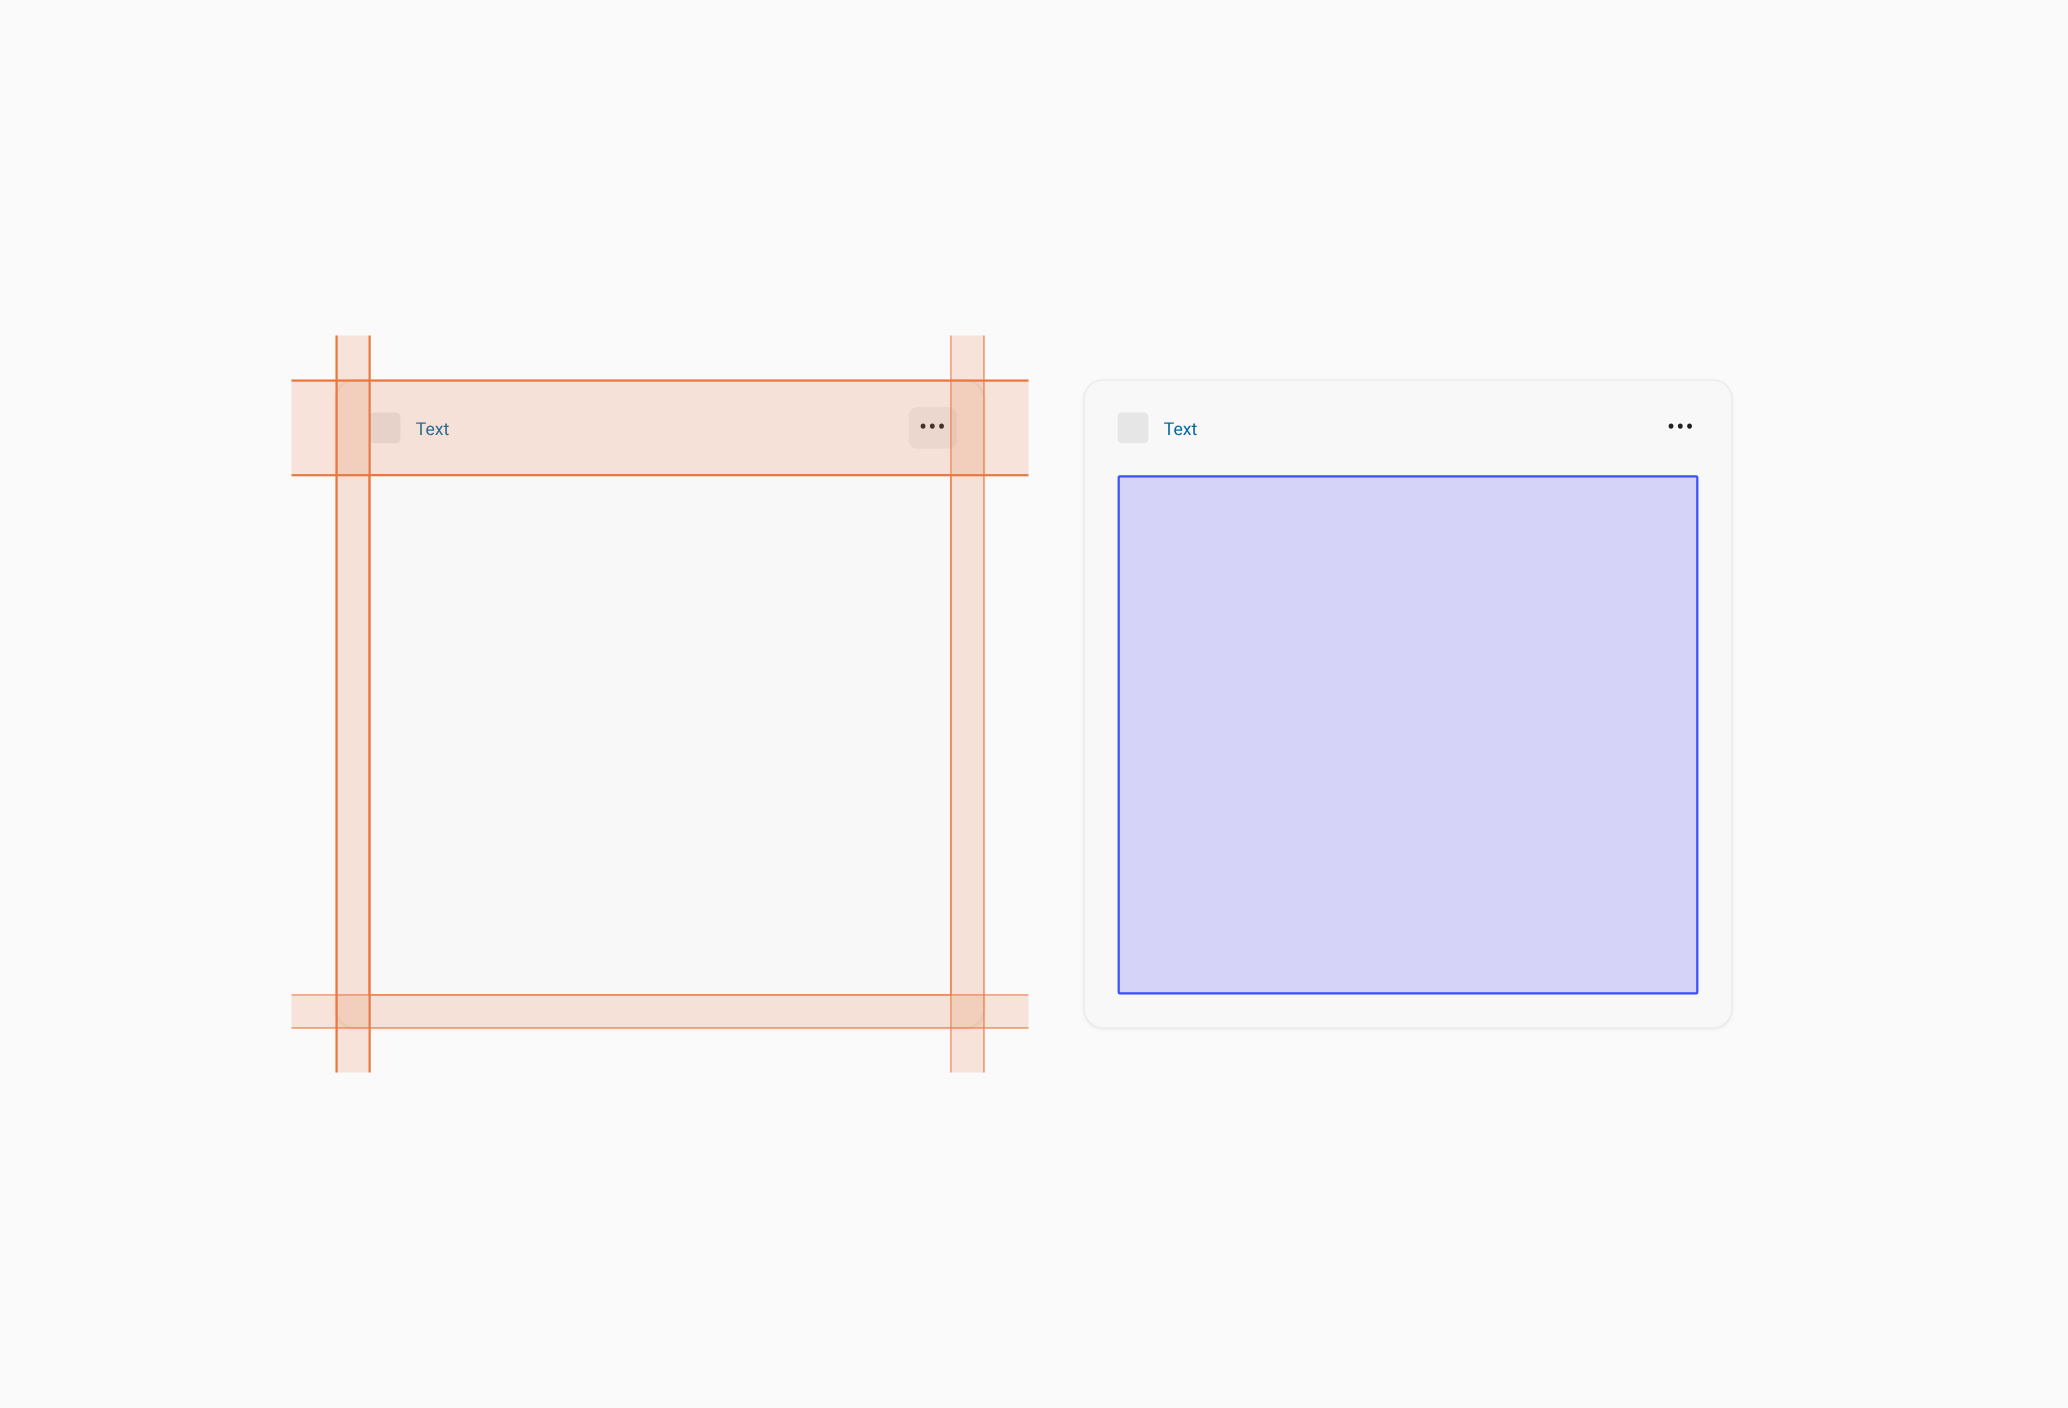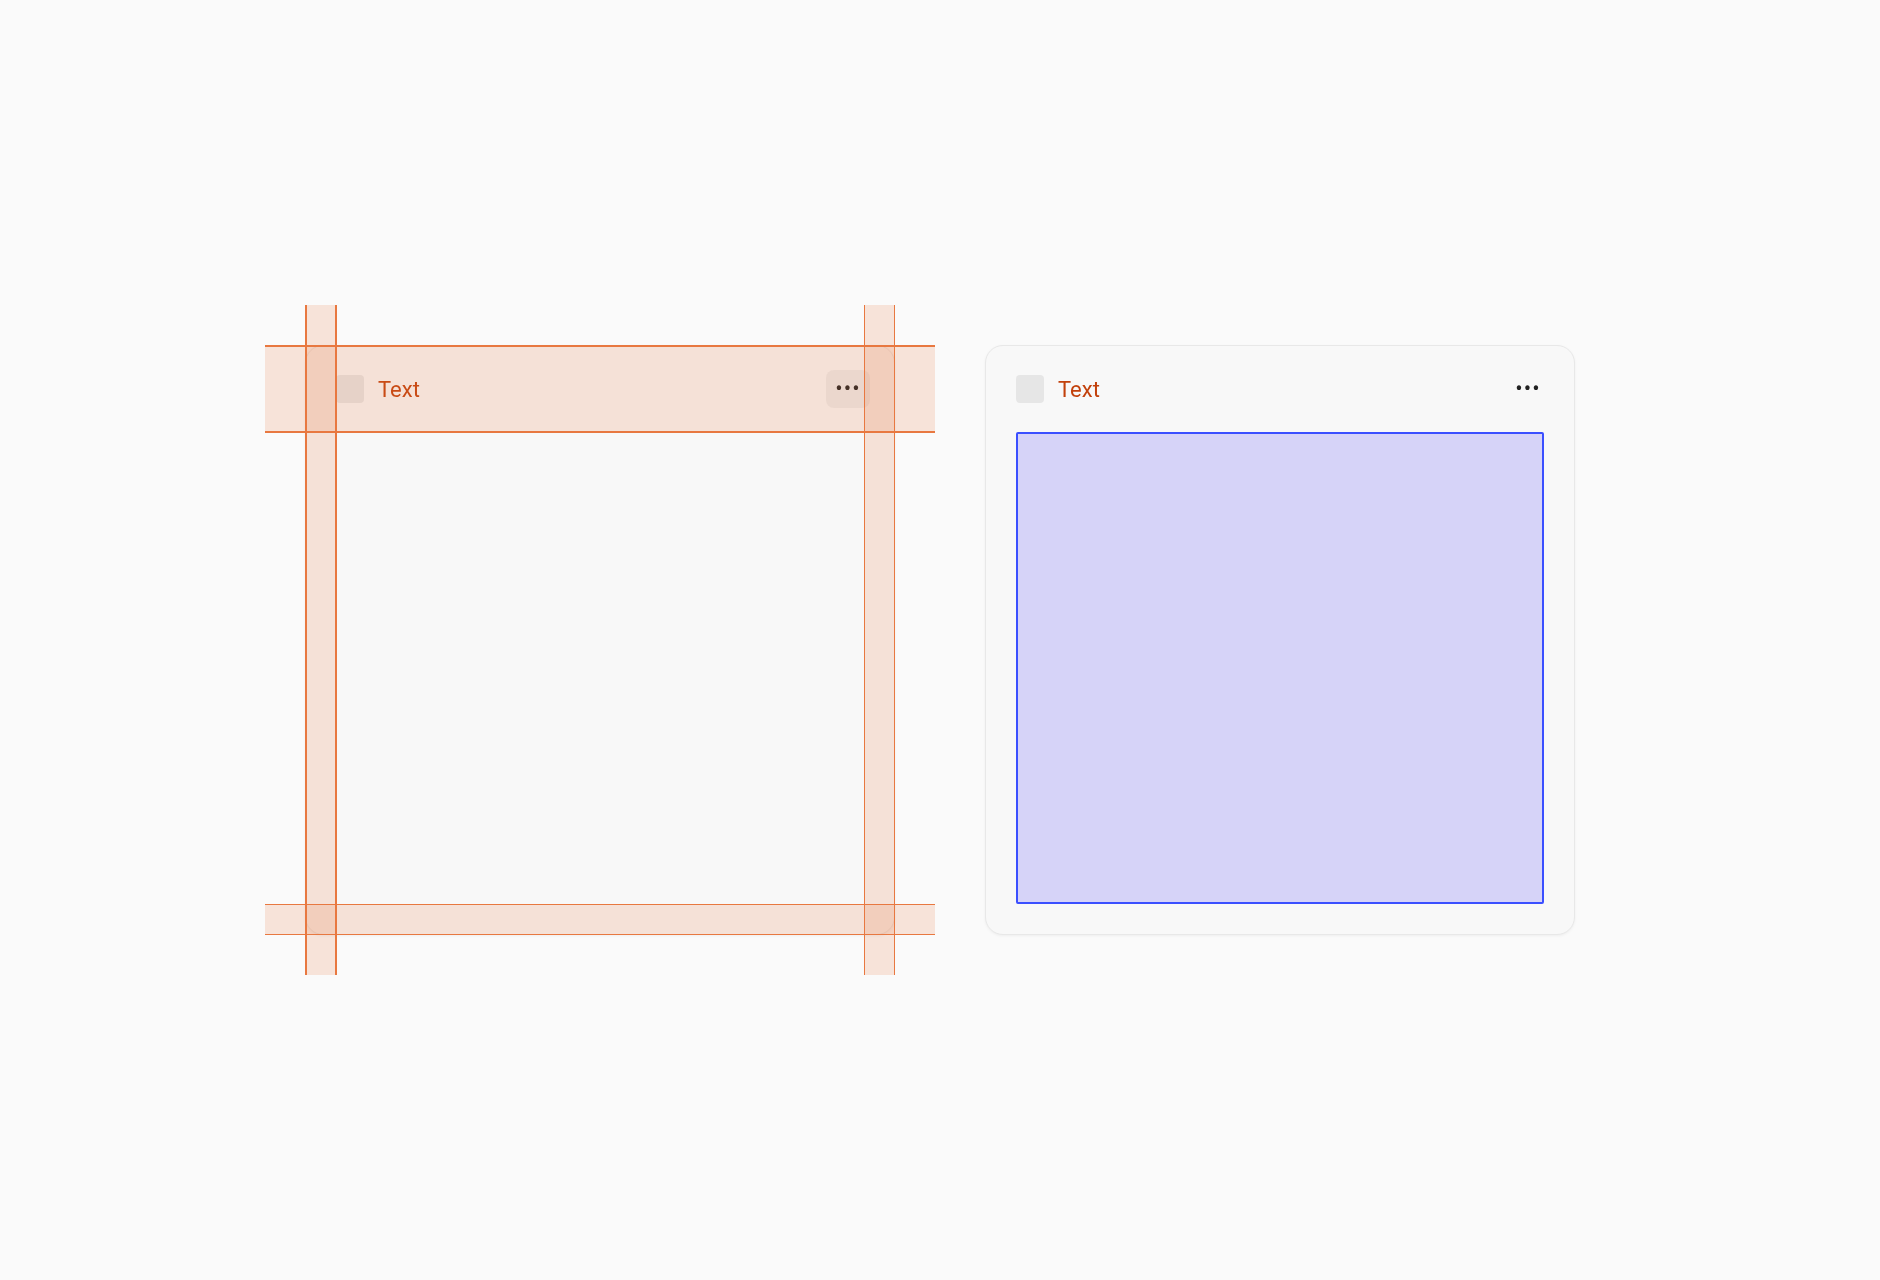--- a/index.html
+++ b/index.html
@@ -57,22 +57,22 @@
     .card-icon-placeholder {
       width: 28px;
       height: 28px;
       background: #e6e6e6;
       border-radius: 4px;
       margin-right: 14px;
       flex-shrink: 0;
     }
     
     .card-title {
-      font-size: 22px;
-      color: #c2410c;
+      font-size: 16px;
+      color: #0369a1;
       font-weight: 400;
       flex: 1;
     }
     
     .more-btn {
       width: 44px;
       height: 38px;
       border-radius: 8px;
       display: flex;
       align-items: center;

